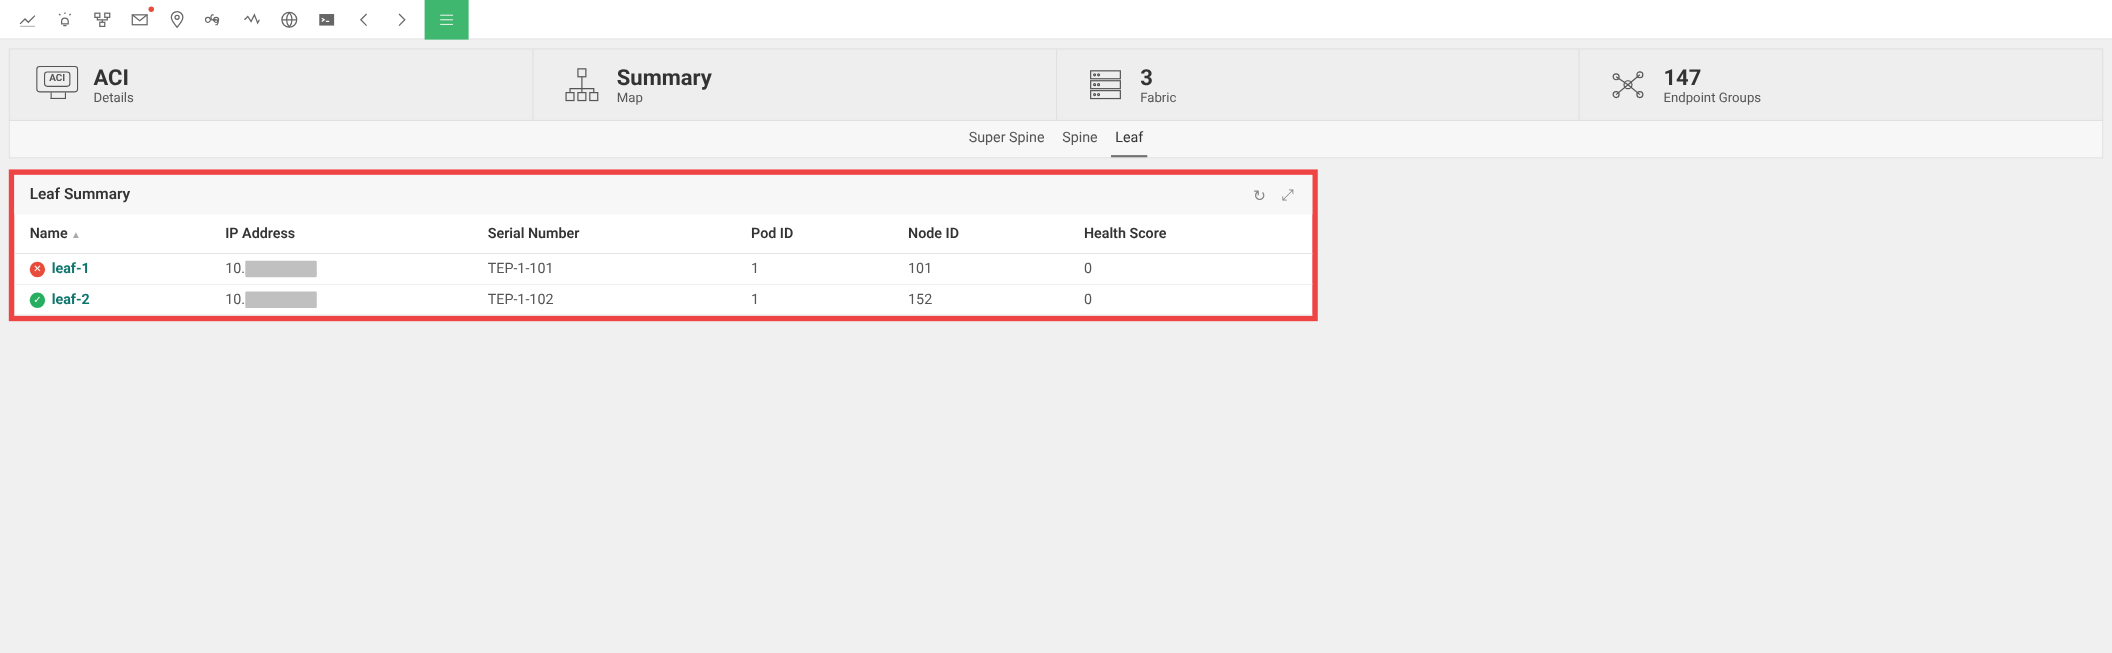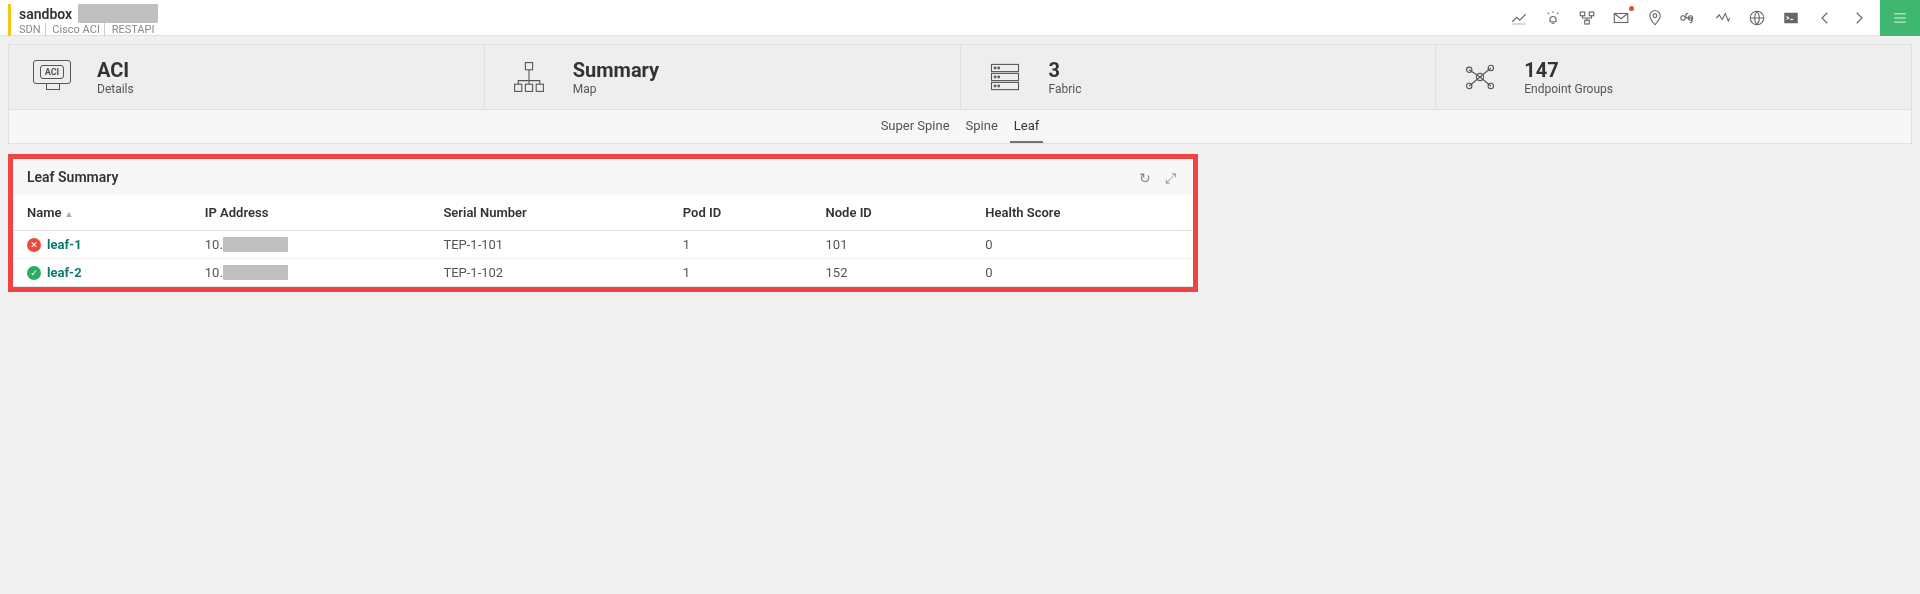--- a/index.html
+++ b/index.html
@@ -16,21 +16,21 @@
 .header-right { display: flex; align-items: center; gap: 0; height: 100%; }
 .icon-btn { width: 34px; height: 28px; display: flex; align-items: center; justify-content: center; cursor: pointer; color: #666; font-size: 18px; }
 .icon-btn svg { width: 18px; height: 18px; stroke: #666; fill: none; stroke-width: 1.5; }
 .hamburger { background: #40b76f; width: 40px; height: 36px; margin-left: 4px; display: flex; align-items: center; justify-content: center; }
 .hamburger svg { stroke: #fff; }
 .mail-dot { position: relative; }
 .mail-dot::after { content: ""; position: absolute; top: 2px; right: 4px; width: 5px; height: 5px; background: #e74c3c; border-radius: 50%; }
 
 
 .statbar { display: flex; margin: 8px 8px 0 8px; background: #eeeeee; border: 1px solid #e0e0e0; }
-.stat { flex: 1; display: flex; align-items: center; gap: 24px; padding: 12px 24px; border-right: 1px solid #e0e0e0; cursor: pointer; }
+.stat { flex: 1; display: flex; align-items: center; gap: 12px; padding: 12px 24px; border-right: 1px solid #e0e0e0; cursor: pointer; }
 .stat:last-child { border-right: none; }
 .stat-icon { width: 40px; height: 40px; display: flex; align-items: center; justify-content: center; color: #555; }
 .stat-icon svg { width: 36px; height: 36px; stroke: #555; fill: none; stroke-width: 1.2; }
 .stat-body { display: flex; flex-direction: column; }
 .stat-value { font-size: 20px; font-weight: 700; color: #333; }
 .stat-label { font-size: 12px; color: #555; }
 .aci-badge { border: 1.5px solid #555; border-radius: 3px; font-size: 9px; font-weight: 700; padding: 1px 4px; color: #555; }
 .monitor-frame { position: relative; width: 40px; height: 34px; }
 .monitor-frame .screen { border: 1.5px solid #555; border-radius: 3px; width: 38px; height: 24px; display:flex; align-items:center; justify-content:center; }
 .monitor-frame .stand { width: 14px; height: 6px; border-bottom: 1.5px solid #555; border-left: 1.5px solid #555; border-right: 1.5px solid #555; margin: 0 auto; }
@@ -57,31 +57,20 @@
 .status-dot { width: 14px; height: 14px; border-radius: 50%; display: inline-flex; align-items: center; justify-content: center; font-size: 9px; color: #fff; }
 .status-error { background: #e74c3c; }
 .status-ok { background: #27ae60; }
 .link { color: #0f766e; cursor: pointer; font-weight: bold; }
 .redact { background: #c0c0c0; color: #c0c0c0; border-radius: 1px; user-select: none; }
 </style>
 </head>
 <body>
 
 <div class="header">
-  <div class="header-left">
-    <div style="display:flex;align-items:center;gap:6px;">
-      <span class="header-title">sandbox</span>
-      <span class="redact">xxxxxxxxxx</span>
-    </div>
-    <div class="header-sub">
-      <span>SDN</span>
-      <span>Cisco ACI</span>
-      <span>RESTAPI</span>
-    </div>
-  </div>
   <div class="header-right">
     <div class="icon-btn">
         <svg viewBox="0 0 24 24">
           <polyline points="3 17 9 11 13 15 21 7"></polyline>
           <polyline points="3 20 21 20" stroke="#bbb"></polyline>
         </svg>
       </div>
     <div class="icon-btn">
         <svg viewBox="0 0 24 24">
           <path d="M12 3 L12 5 M5 5 L6.5 6.5 M19 5 L17.5 6.5 M8 14 a4 4 0 1 1 8 0 v3 H8 z M10 19 h4"></path>

